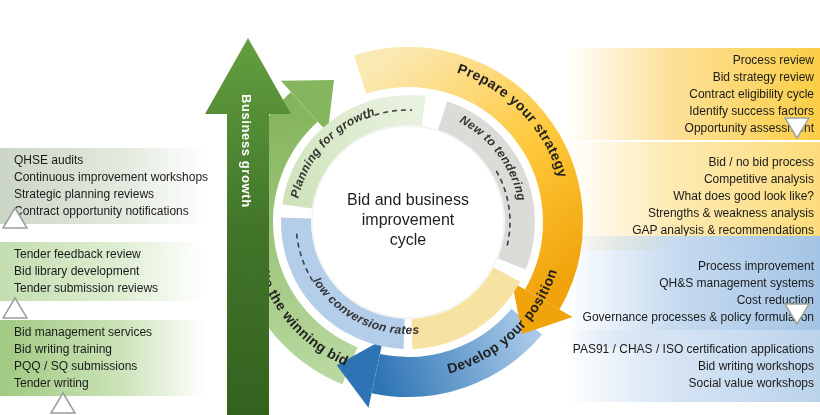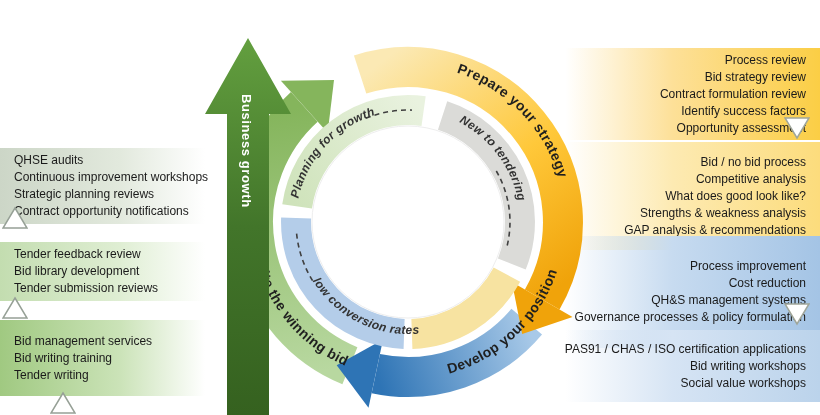--- a/index.html
+++ b/index.html
@@ -4,21 +4,21 @@
 <style>
   html,body { margin:0; padding:0; background:#fff; }
   .canvas {
     position:relative; width:820px; height:415px; overflow:hidden;
     background:#ffffff; font-family:"Liberation Sans", sans-serif;
   }
   
   .panel { position:absolute; display:flex; flex-direction:column; justify-content:center; z-index:1; box-sizing:border-box; }
   .panel .line { font-size:12px; line-height:17px; color:#1a1a1a; white-space:nowrap; }
   .panel.left  { text-align:left;  padding-left:14px; width:218px; left:0; }
-  .panel.right { text-align:right; padding-right:14px; width:268px; right:0; }
+  .panel.right { text-align:right; padding-right:6px; width:268px; right:0; }
   .lp0 { top:148px; height:76px; background:linear-gradient(90deg,#ccd6c7 0%,#e2e9dd 55%,rgba(255,255,255,0) 94%); }
   .lp1 { top:242px; height:59px; background:linear-gradient(90deg,#c3ddb0 0%,#dfeed3 55%,rgba(255,255,255,0) 94%); }
   .lp2 { top:320px; height:76px; background:linear-gradient(90deg,#a0c981 0%,#cbe3b8 55%,rgba(255,255,255,0) 94%); }
   .rp0 { top:48px;  height:92px; background:linear-gradient(270deg,#fbce45 0%,#fde098 55%,rgba(255,255,255,0) 95%); }
   .rp1 { top:142px; height:108px; background:linear-gradient(270deg,#fcdc7c 0%,#fdeab2 55%,rgba(255,255,255,0) 95%); }
   .rp2 { top:236px; height:112px; background:linear-gradient(270deg,#a4c4e5 0%,#c7dbf0 55%,rgba(255,255,255,0) 95%);align-items:flex-end; }
   .rp3 { top:330px; height:72px; background:linear-gradient(270deg,#bbd3eb 0%,#d6e4f4 55%,rgba(255,255,255,0) 95%); }
   
   .cycle { position:absolute; left:208px; top:22px; z-index:2; }
   .svgtext-outer { font-family:"Liberation Sans",sans-serif; font-size:14px; font-weight:bold; fill:#1f1f1f; letter-spacing:.4px; }
@@ -45,41 +45,42 @@
       <div class="line">Contract opportunity notifications</div>
     </div>
   <div class="panel left lp1">
       <div class="line">Tender feedback review</div>
       <div class="line">Bid library development</div>
       <div class="line">Tender submission reviews</div>
     </div>
   <div class="panel left lp2">
       <div class="line">Bid management services</div>
       <div class="line">Bid writing training</div>
+      <div class="line">PQQ / SQ submissions</div>
       <div class="line">Tender writing</div>
     </div>
 
   <div class="panel right rp0">
       <div class="line">Process review</div>
       <div class="line">Bid strategy review</div>
-      <div class="line">Contract formulation review</div>
+      <div class="line">Contract eligibility cycle</div>
       <div class="line">Identify success factors</div>
       <div class="line">Opportunity assessment</div>
     </div>
   <div class="panel right rp1">
       <div class="line">Bid / no bid process</div>
       <div class="line">Competitive analysis</div>
       <div class="line">What does good look like?</div>
       <div class="line">Strengths &amp; weakness analysis</div>
       <div class="line">GAP analysis &amp; recommendations</div>
     </div>
   <div class="panel right rp2">
       <div class="line">Process improvement</div>
+      <div class="line">QH&amp;S management systems</div>
       <div class="line">Cost reduction</div>
-      <div class="line">QH&amp;S management systems</div>
       <div class="line">Governance processes &amp; policy formulation</div>
     </div>
   <div class="panel right rp3">
       <div class="line">PAS91 / CHAS / ISO certification applications</div>
       <div class="line">Bid writing workshops</div>
       <div class="line">Social value workshops</div>
     </div>
 
   <svg class="cycle" width="400" height="400" viewBox="0 0 400 400" xmlns="http://www.w3.org/2000/svg" xmlns:xlink="http://www.w3.org/1999/xlink">
     <defs>
@@ -140,20 +141,25 @@
       <textPath href="#tpPlanning" xlink:href="#tpPlanning" startOffset="4">Planning for growth</textPath>
     </text>
     <text class="svgtext-inner">
       <textPath href="#tpNew" xlink:href="#tpNew" startOffset="4">New to tendering</textPath>
     </text>
     <text class="svgtext-inner">
       <textPath href="#tpLow" xlink:href="#tpLow" startOffset="50">low conversion rates</textPath>
     </text>
   </svg>
 
+  <div class="center-label">
+      <div class="center-line">Bid and business</div>
+      <div class="center-line">improvement</div>
+      <div class="center-line">cycle</div>
+    </div>
 
   <svg class="growth-arrow" width="90" height="380" viewBox="0 0 90 380" xmlns="http://www.w3.org/2000/svg">
     <defs>
       <linearGradient id="gradArrow" x1="0" y1="0" x2="0" y2="1">
         <stop offset="0" stop-color="#639f3f"></stop>
           <stop offset="0.5" stop-color="#42752a"></stop>
           <stop offset="1" stop-color="#35611f"></stop>
       </linearGradient>
     </defs>
     <polygon points="44,2 87,78 65,78 65,380 23,380 23,78 1,78" fill="url(#gradArrow)"></polygon>

